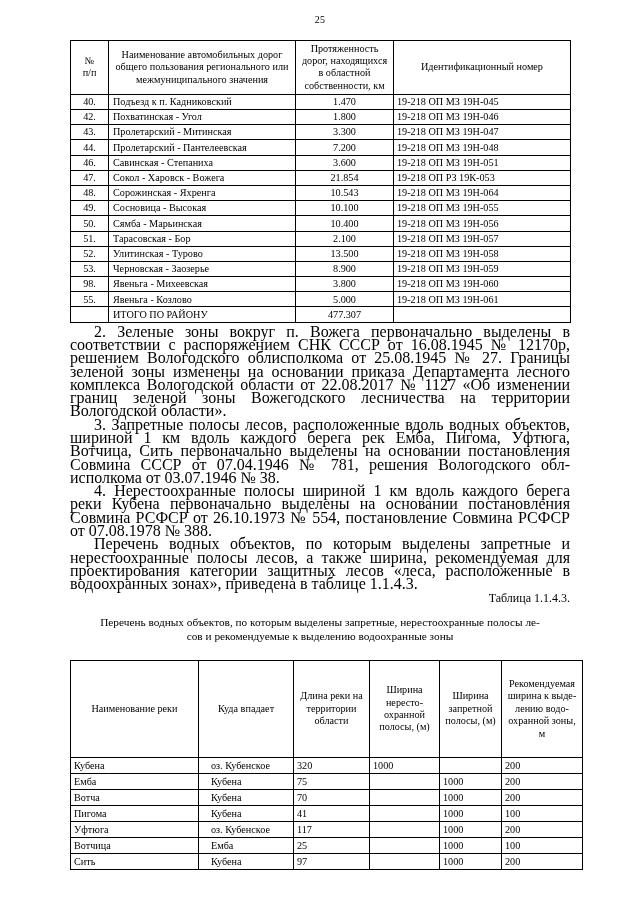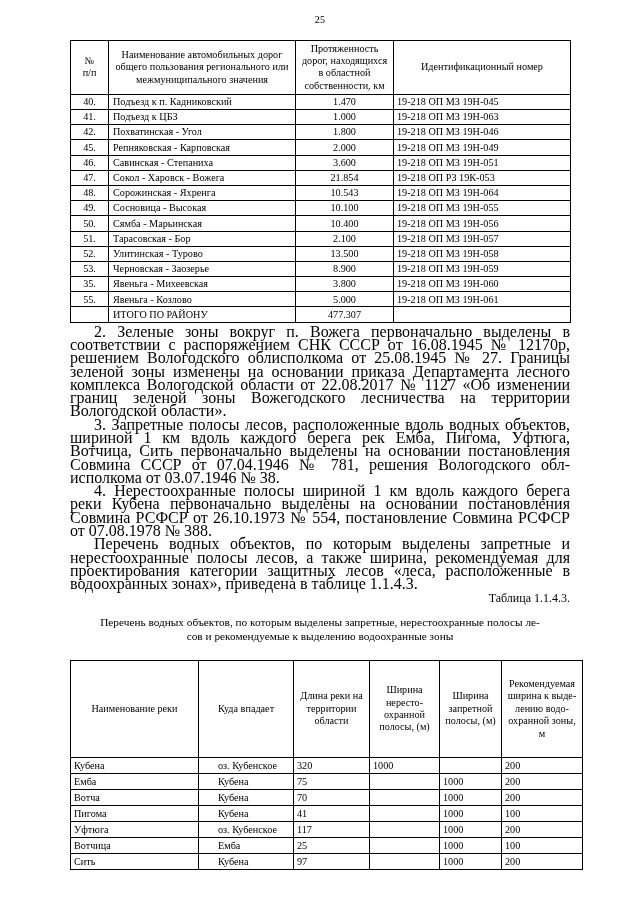--- a/index.html
+++ b/index.html
@@ -100,21 +100,21 @@
   .t2 col.r5 { width: 62px; }
   .t2 col.r6 { width: 81px; }
   .t2 thead th {
     height: 92px;
     line-height: 12.4px;
     vertical-align: middle;
   }
   .t2 thead th.h1, .t2 thead th.h2 { vertical-align: middle; }
   .t2 tbody td { height: 15px; }
   .t2 td.river { text-align: left; padding-left: 3px; }
-  .t2 td.into  { text-align: left; padding-left: 19px; }
+  .t2 td.into  { text-align: left; padding-left: 12px; }
   .t2 td.val   { }
 </style>
 </head>
 <body>
 
 <div class="page">
 
   <div class="page-number">25</div>
 
   <div class="content">
@@ -138,36 +138,36 @@
         </tr>
       </thead>
       <tbody>
         <tr>
           <td class="num">40.</td>
           <td class="name">Подъезд к п. Кадниковский</td>
           <td class="len">1.470</td>
           <td class="ident">19-218 ОП МЗ 19Н-045</td>
         </tr>
         <tr>
-          <td class="num">41.</td>
-          <td class="name">Подъезд к ЦБЗ</td>
-          <td class="len">1.000</td>
-          <td class="ident">19-218 ОП МЗ 19Н-063</td>
-        </tr>
-        <tr>
           <td class="num">42.</td>
           <td class="name">Похватинская - Угол</td>
           <td class="len">1.800</td>
           <td class="ident">19-218 ОП МЗ 19Н-046</td>
         </tr>
         <tr>
-          <td class="num">45.</td>
-          <td class="name">Репняковская - Карповская</td>
-          <td class="len">2.000</td>
-          <td class="ident">19-218 ОП МЗ 19Н-049</td>
+          <td class="num">43.</td>
+          <td class="name">Пролетарский - Митинская</td>
+          <td class="len">3.300</td>
+          <td class="ident">19-218 ОП МЗ 19Н-047</td>
+        </tr>
+        <tr>
+          <td class="num">44.</td>
+          <td class="name">Пролетарский - Пантелеевская</td>
+          <td class="len">7.200</td>
+          <td class="ident">19-218 ОП МЗ 19Н-048</td>
         </tr>
         <tr>
           <td class="num">46.</td>
           <td class="name">Савинская - Степаниха</td>
           <td class="len">3.600</td>
           <td class="ident">19-218 ОП МЗ 19Н-051</td>
         </tr>
         <tr>
           <td class="num">47.</td>
           <td class="name">Сокол - Харовск - Вожега</td>
@@ -204,21 +204,21 @@
           <td class="len">13.500</td>
           <td class="ident">19-218 ОП МЗ 19Н-058</td>
         </tr>
         <tr>
           <td class="num">53.</td>
           <td class="name">Черновская - Заозерье</td>
           <td class="len">8.900</td>
           <td class="ident">19-218 ОП МЗ 19Н-059</td>
         </tr>
         <tr>
-          <td class="num">35.</td>
+          <td class="num">98.</td>
           <td class="name">Явеньга - Михеевская</td>
           <td class="len">3.800</td>
           <td class="ident">19-218 ОП МЗ 19Н-060</td>
         </tr>
         <tr>
           <td class="num">55.</td>
           <td class="name">Явеньга - Козлово</td>
           <td class="len">5.000</td>
           <td class="ident">19-218 ОП МЗ 19Н-061</td>
         </tr>

